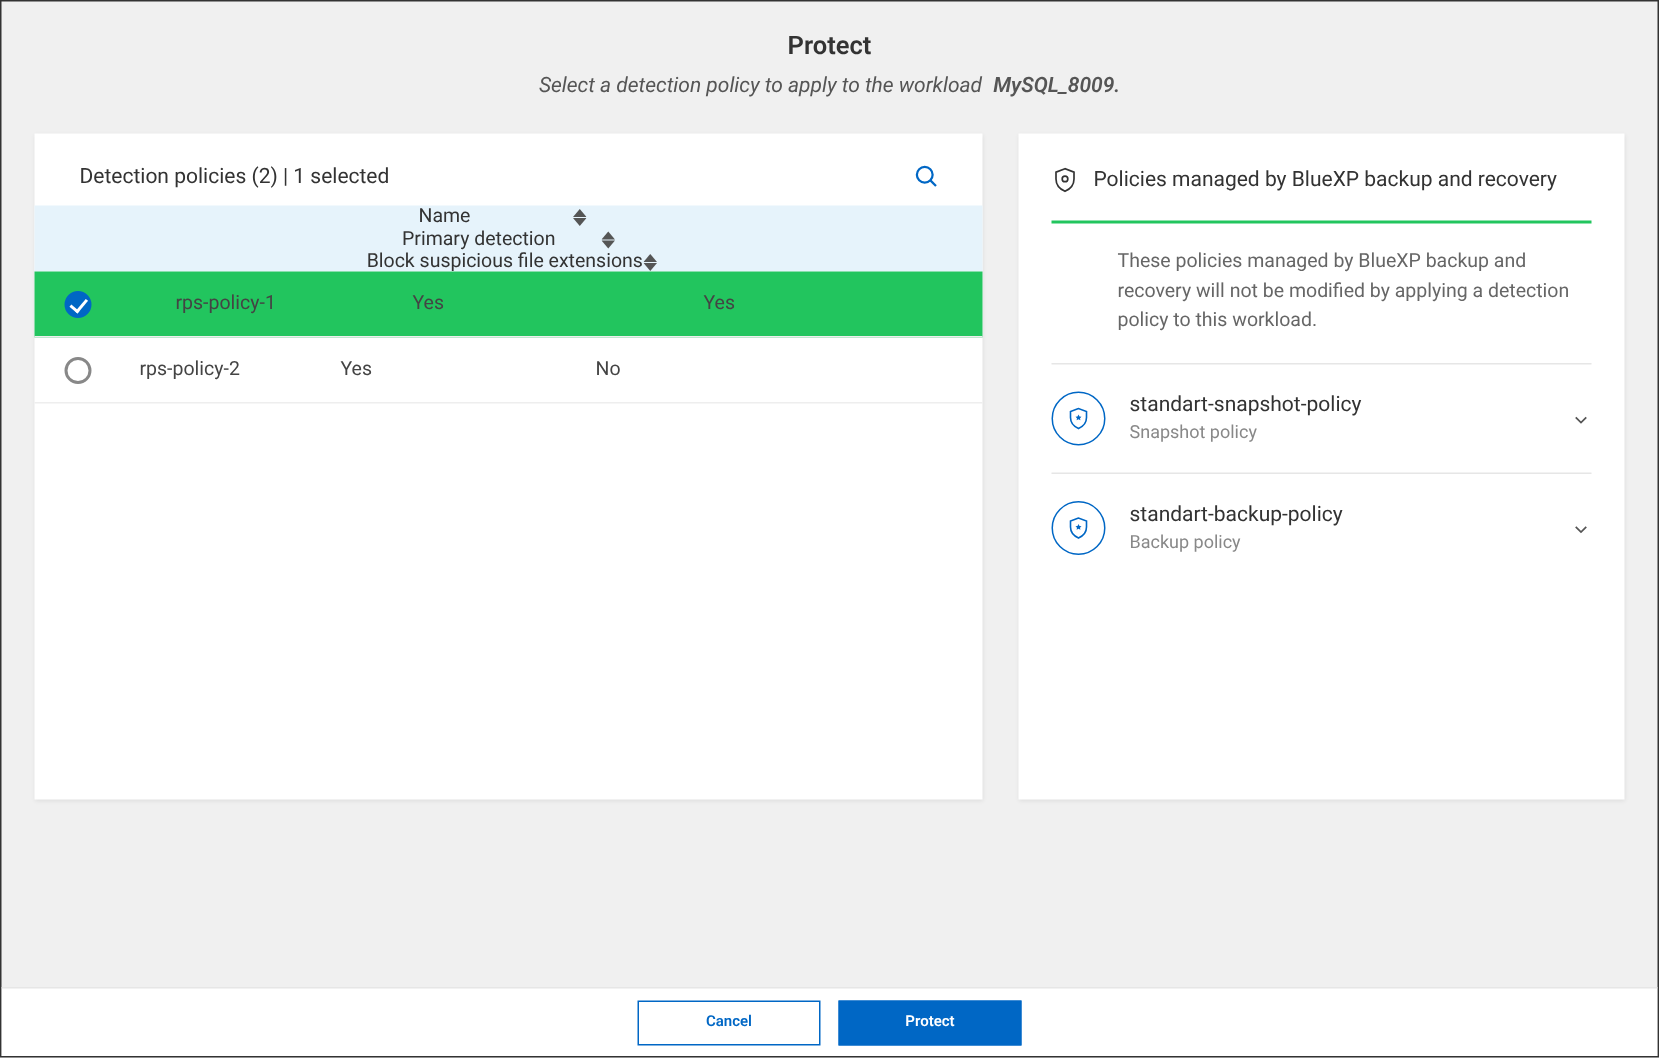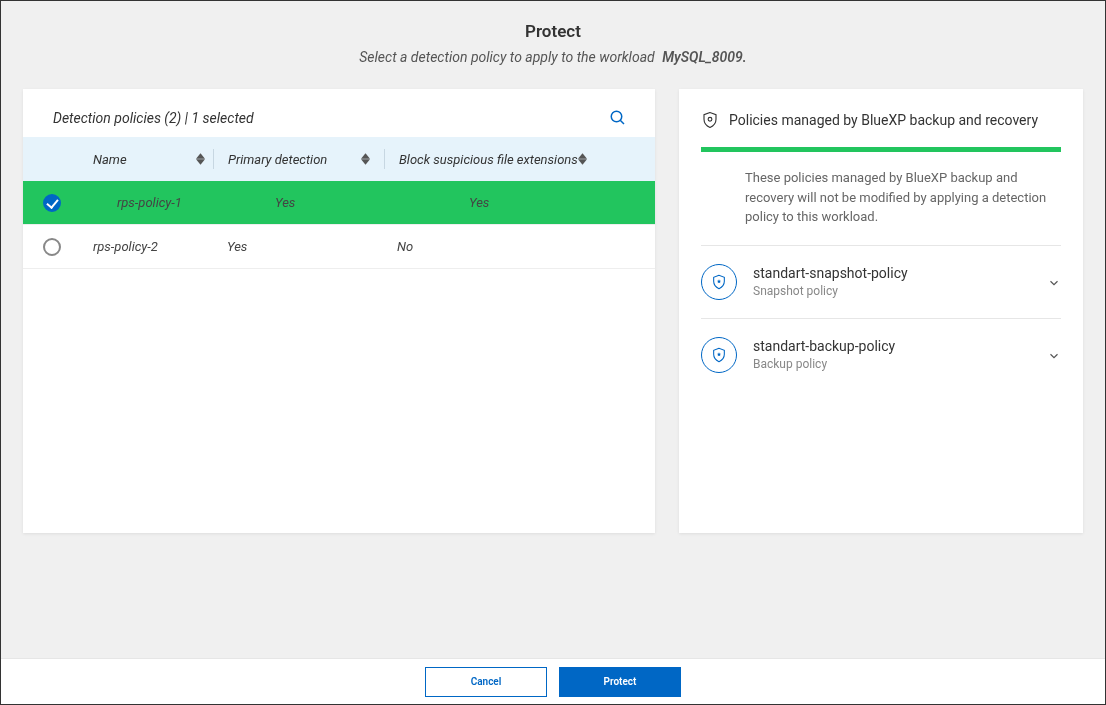--- a/index.html
+++ b/index.html
@@ -39,21 +39,20 @@
       padding: 8px 22px 22px;
     }
 
     .panel {
       background: #fff;
       box-shadow: 0 1px 3px rgba(0,0,0,0.08);
     }
     .left-panel {
       width: 632px;
       height: 444px;
-      font-style: italic;
     }
     .right-panel {
       width: 404px;
       height: 444px;
       padding: 0 22px;
     }
 
     .panel-header {
       display: flex;
       justify-content: space-between;
@@ -75,20 +74,21 @@
       width: 100%;
     }
     .table-head {
       display: flex;
       align-items: center;
       background: #e6f3fb;
       height: 44px;
       padding: 0 20px;
       font-size: 13px;
       color: #333;
+      flex-direction: column;
     }
     .col-check { width: 50px; }
     .col-name { width: 120px; display:flex; align-items:center; justify-content:space-between; padding-right:8px;}
     .col-primary { width: 170px; display:flex; align-items:center; justify-content:space-between; padding:0 14px;}
     .col-block { flex: 1; display:flex; align-items:center; padding:0 10px 0 14px;}
 
     .divider-v {
       width:1px;
       height:20px;
       background:#c7d7e2;
@@ -129,21 +129,21 @@
     }
     .radio.checked::after{
       content:""; position:absolute; left:4px; top:1px;
       width:5px; height:9px; border:solid #fff;
       border-width:0 2px 2px 0; transform:rotate(40deg);
     }
 
     .right-head {
       display:flex; align-items:center; gap:10px;
       padding: 22px 0 18px;
-      border-bottom:5px solid #22c55e;
+      border-bottom:2px solid #22c55e;
       font-size:14px; color:#333;
     }
     .shield-icon { width:18px; height:18px; color:#333; flex-shrink:0;}
 
     .right-desc {
       font-size: 13px; color:#666;
       padding: 16px 0 18px;
       line-height:1.5;
       margin-left:44px;
     }

